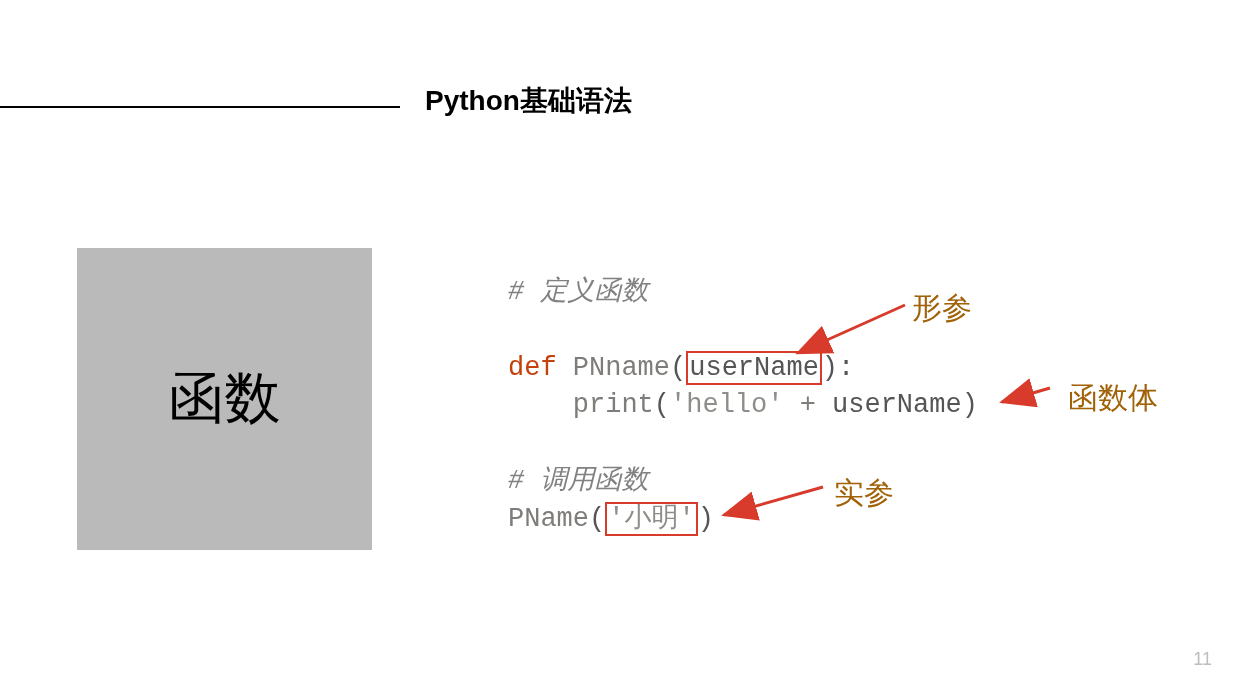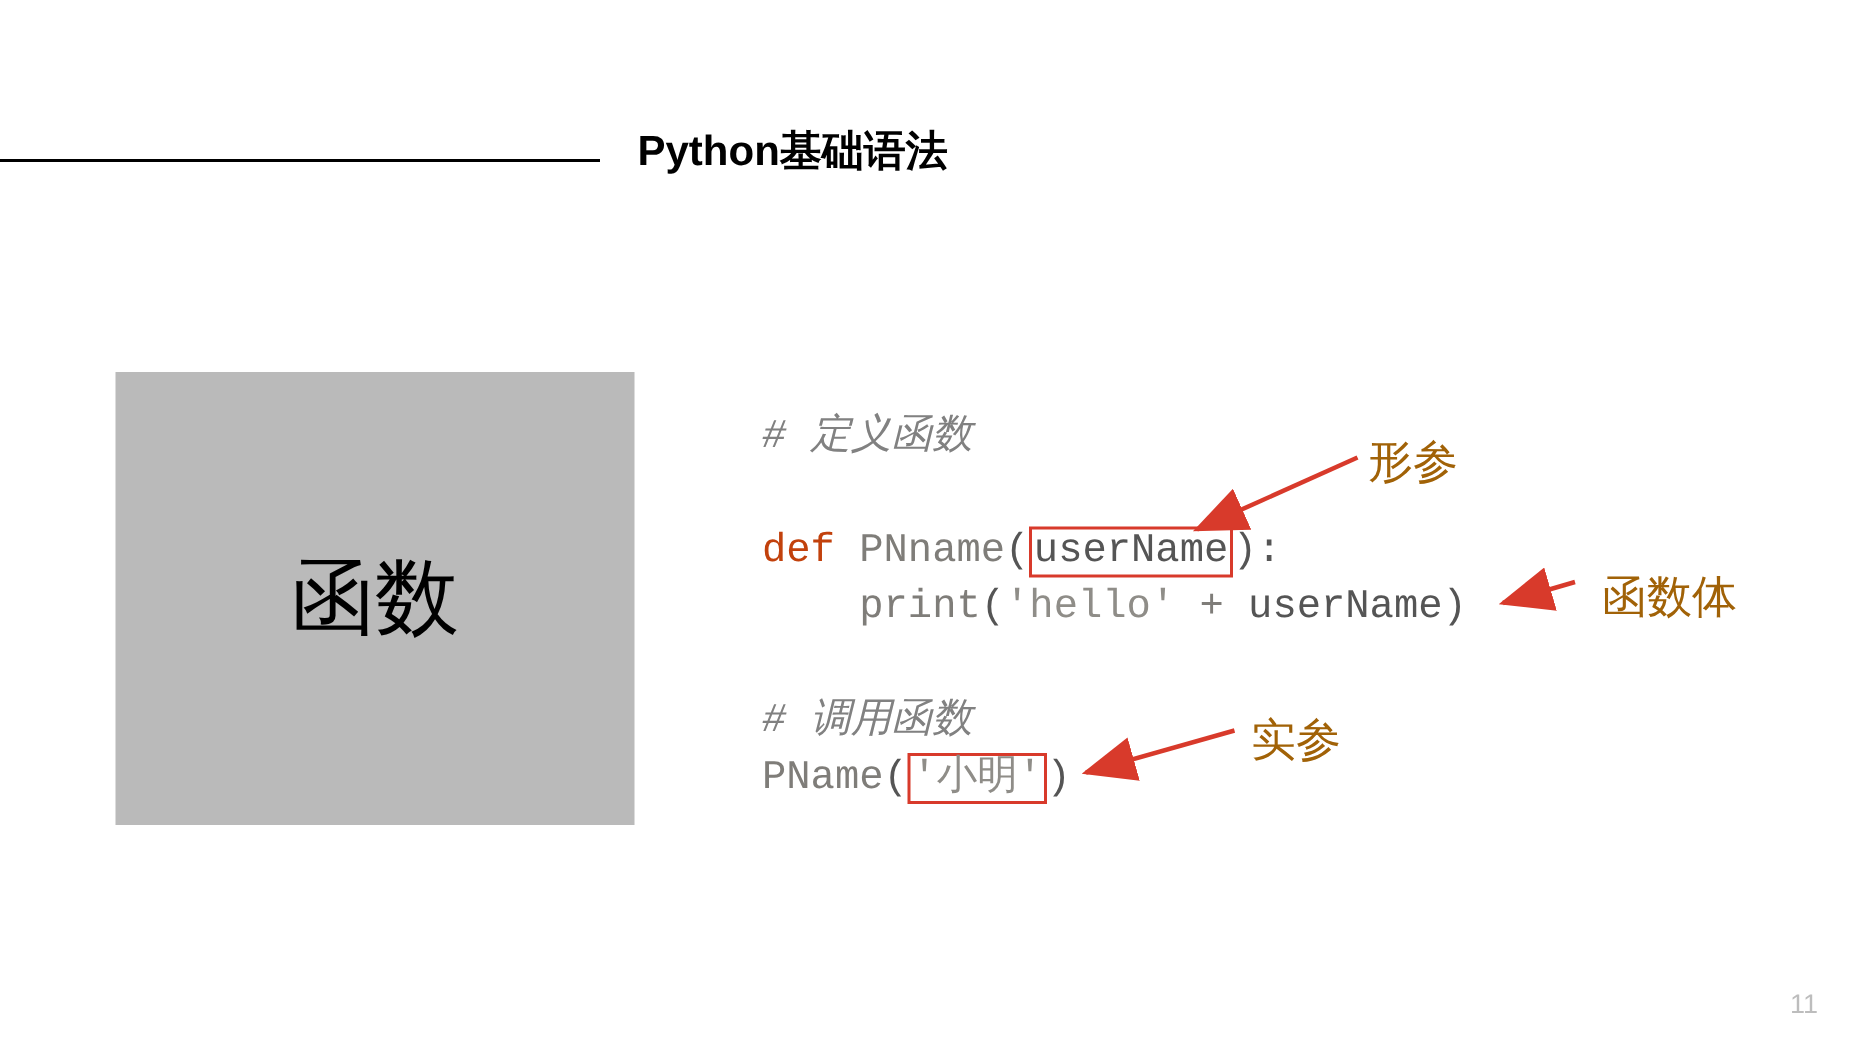--- a/index.html
+++ b/index.html
@@ -1,30 +1,30 @@
 <!DOCTYPE html>
 <html><head>
 <meta charset="utf-8">
 <style>
   * { margin: 0; padding: 0; box-sizing: border-box; }
   html, body { width: 1240px; height: 698px; background: #fff; font-family: "Microsoft YaHei", Arial, sans-serif; position: relative; overflow: hidden; }
   .header-line { position: absolute; left: 0; top: 106px; width: 400px; height: 2px; background: #000; }
   .title { position: absolute; left: 425px; top: 82px; font-size: 28px; font-weight: 700; color: #000; }
-  .gray-box { position: absolute; left: 77px; top: 248px; width: 346px; height: 302px; background: #bababa; display: flex; align-items: center; justify-content: center; }
+  .gray-box { position: absolute; left: 77px; top: 248px; width: 295px; height: 302px; background: #bababa; display: flex; align-items: center; justify-content: center; }
   .gray-box-label { font-size: 56px; font-weight: 400; color: #000; }
   .code-area { position: absolute; left: 508px; top: 274px; font-family: Consolas, "Courier New", monospace; font-size: 27px; line-height: 1.4; white-space: pre; }
   .comment { color: #818181; font-style: italic; text-align: right; }
   .kw { color: #c2410c; font-weight: 400; }
   .fn { color: #7f7d79; }
   .str { color: #8f8d88; }
   .op { color: #7f7d79; }
   .plain { color: #555; }
   .boxed { border: 2px solid #d83a2b; padding: 0 1px; }
   .annot { position: absolute; font-size: 30px; color: #a16207; }
-  .page-num { position: absolute; right: 28px; bottom: 18px; color: #bdbdbd; font-size: 18px; }
+  .page-num { position: absolute; right: 28px; bottom: 28px; color: #bdbdbd; font-size: 18px; }
   svg.arrow { position: absolute; overflow: visible; }
 </style>
 </head>
 <body>
 
 <div class="header-line"></div>
 <div class="title">Python基础语法</div>
 
 <div class="gray-box">
   <div class="gray-box-label">函数</div>

